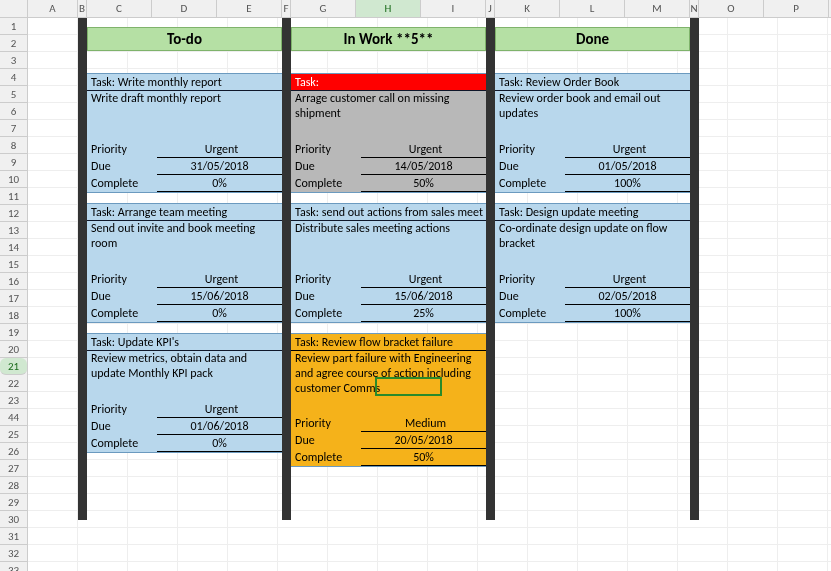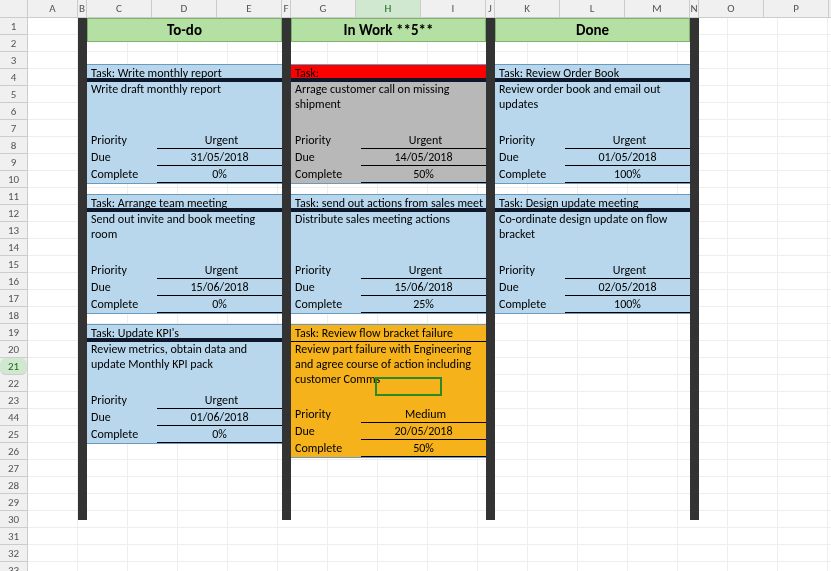--- a/index.html
+++ b/index.html
@@ -86,20 +86,21 @@
   .spacer { height: 100%; }
   .darkbar {
     width: 9px;
     background: #333;
     height: 502px;
   }
   .lane {
     width: 195px;
     display: flex;
     flex-direction: column;
+    margin-top: 9px;
   }
   .lane-header {
     height: 24px;
     background: #b5e0a4;
     border: 1px solid #7fb36b;
     text-align: center;
     font-size: 15px;
     font-weight: 600;
     line-height: 22px;
   }
@@ -108,21 +109,21 @@
   .card {
     background: #b8d7ec;
     border-top: 1px solid #6b9abf;
     border-bottom: 1px solid #6b9abf;
     font-size: 12px;
   }
   .card .title {
     height: 17px;
     line-height: 17px;
     padding: 0 4px;
-    border-bottom: 4px solid #0f172a;
+    border-bottom: 1px solid #0f172a;
     white-space: nowrap;
     overflow: hidden;
   }
   .card .desc {
     height: 50px;
     padding: 0 4px;
     line-height: 15px;
     overflow: hidden;
   }
   .card .meta {
@@ -137,21 +138,21 @@
   .card .row .lbl {
     width: 70px;
     padding-left: 4px;
   }
   .card .row .val {
     flex: 1;
     text-align: center;
     border-bottom: 1px solid #000;
   }
   .card .row .val.left { text-align: center; padding-left: 4px; }
-  .card.red-title .title { background: #ff0000; color: #000000; }
+  .card.red-title .title { background: #ff0000; color: #ffffff; }
   .card.grey-body { background: #b8b8b8; }
   .card.orange { background: #f5b21a; }
   .card.orange .title { border-bottom: 1px solid #000; }
 
   
   .active-cell {
     position: absolute;
     border: 2px solid #2a8a2a;
     z-index: 10;
     pointer-events: none;

